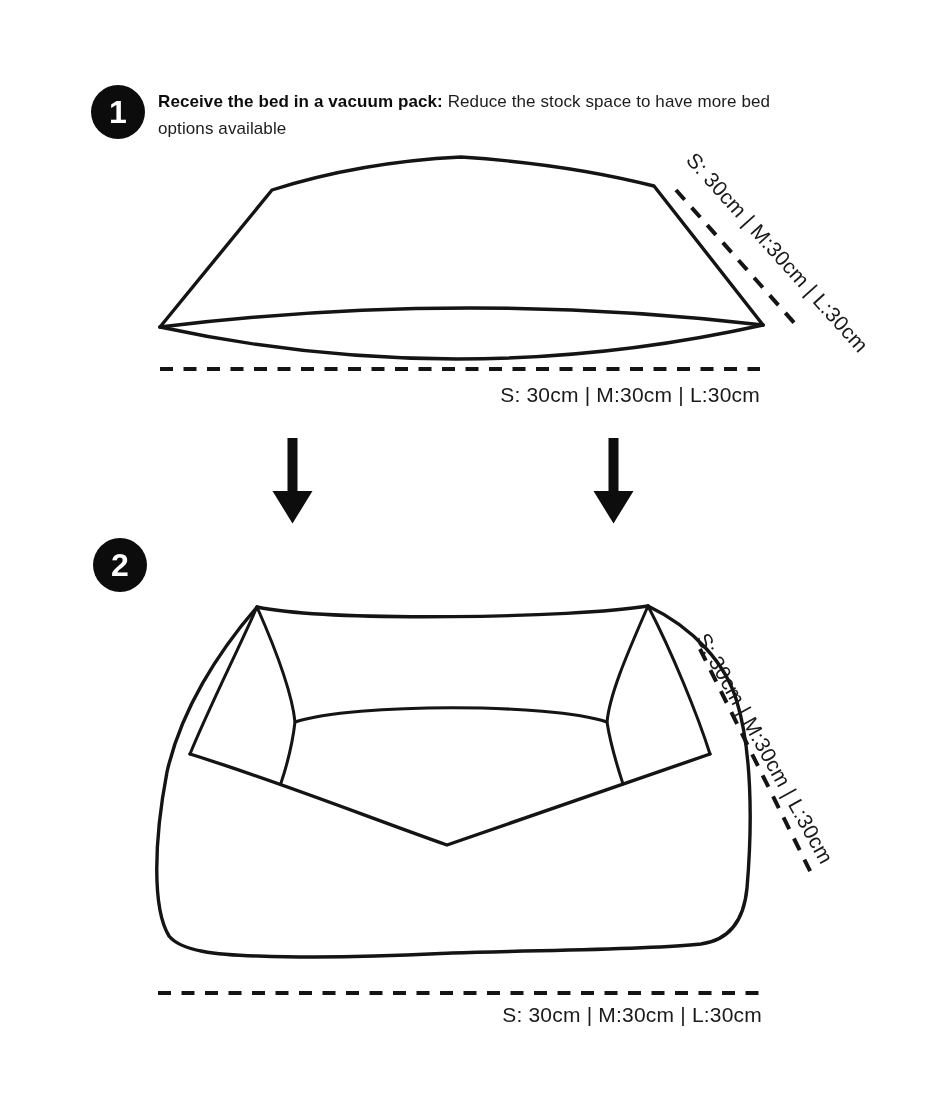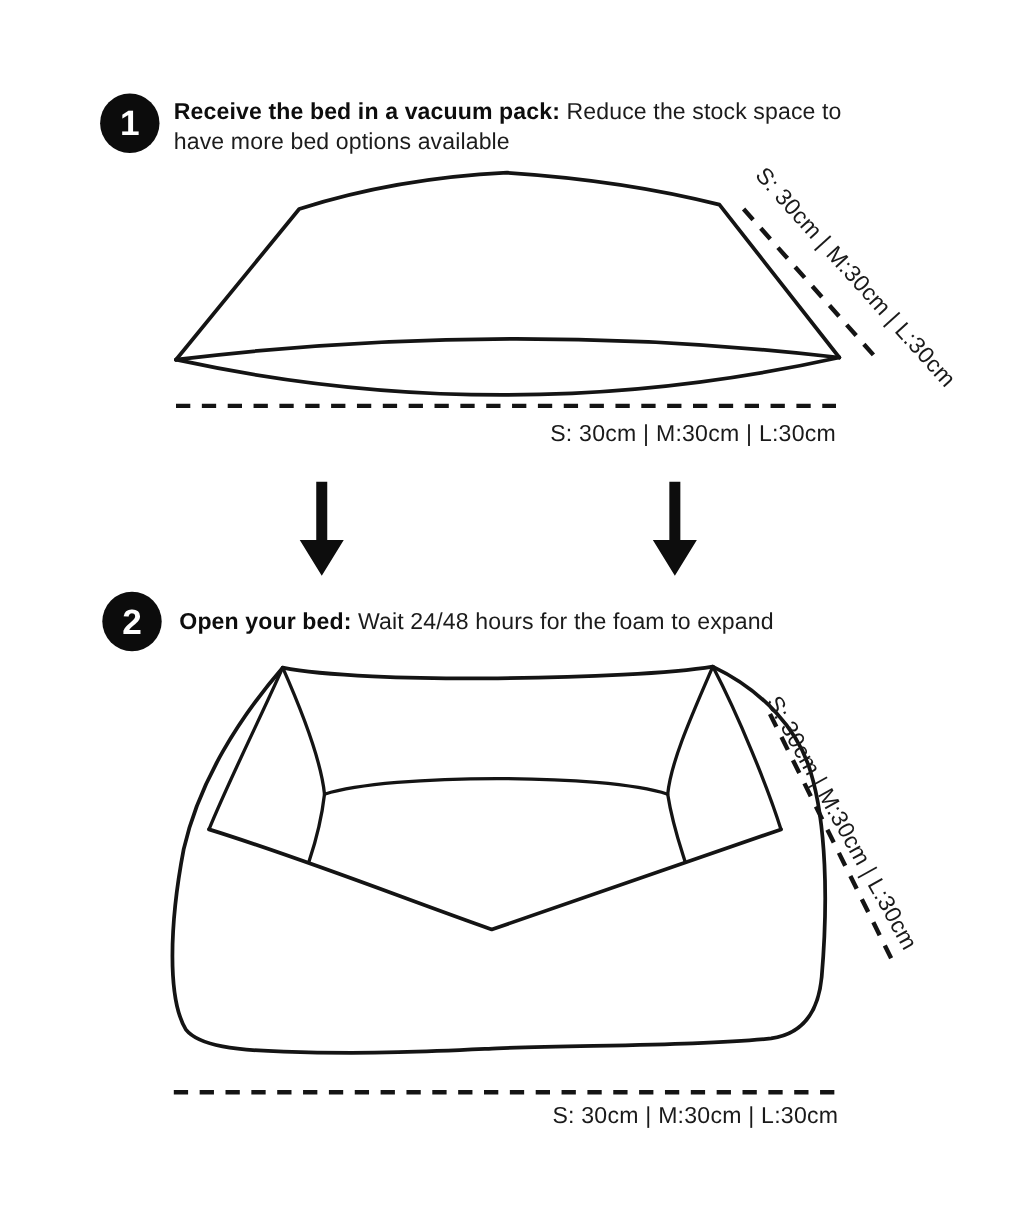--- a/index.html
+++ b/index.html
@@ -13,21 +13,21 @@
   .ln{fill:none;stroke:#141414;stroke-width:3.4;stroke-linecap:round;stroke-linejoin:round;}
   .ln-thin{stroke-width:3;}
   .dash{fill:none;stroke:#141414;stroke-width:4;stroke-dasharray:13 10.5;stroke-linecap:butt;}
   .arrow{fill:#0d0d0d;stroke:none;}
   .badge{
     position:absolute;width:54px;height:54px;border-radius:50%;
     background:#0c0c0c;color:#ffffff;display:flex;align-items:center;justify-content:center;
     font-size:32px;font-weight:700;line-height:1;
   }
   .step-title{
-    position:absolute;font-size:21px;line-height:27px;color:#1c1c1c;letter-spacing:.1px;
+    position:absolute;font-size:17px;line-height:27px;color:#1c1c1c;letter-spacing:.1px;
   }
   .step-title b{font-weight:700;color:#0d0d0d;}
   #title1{left:158px;top:88px;width:640px;}
   #badge1{left:91px;top:85px;}
   #title2{left:163px;top:552px;white-space:nowrap;}
   #badge2{left:93px;top:538px;}
   .dim{
     position:absolute;font-size:21px;color:#1a1a1a;letter-spacing:.2px;
   }
   .dim-right{text-align:right;}
@@ -72,20 +72,19 @@
   </svg>
 
   <div class="badge" id="badge1">
     <span>1</span>
   </div>
   <div class="step-title" id="title1"><b>Receive the bed in a vacuum pack:</b><span> Reduce the stock space to have more bed options available</span></div>
 
   <div class="badge" id="badge2">
     <span>2</span>
   </div>
-  <div class="step-title" id="title2"><b>Open your bed:</b><span> Wait 24/48 hours for the foam to expand</span></div>
 
   <div class="dim rot" id="packDiag">S: 30cm | M:30cm | L:30cm</div>
   <div class="dim dim-right" id="packWidth">S: 30cm | M:30cm | L:30cm</div>
   <div class="dim rot" id="bedDiag">S: 30cm | M:30cm | L:30cm</div>
   <div class="dim dim-right" id="bedWidth">S: 30cm | M:30cm | L:30cm</div>
 
 </div>
 
 </body></html>

